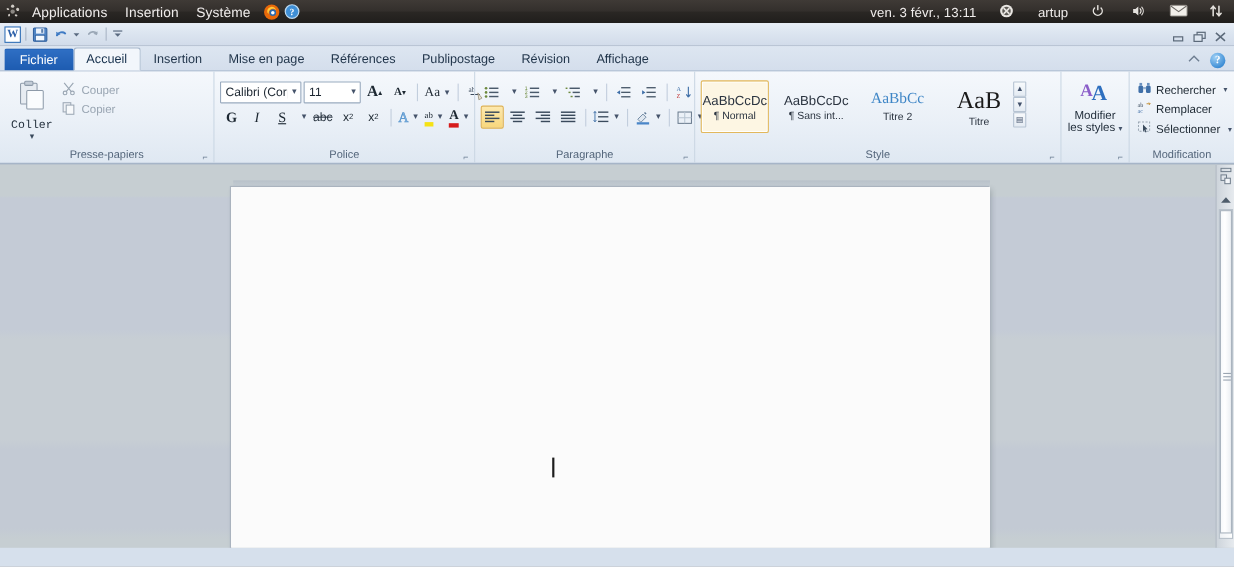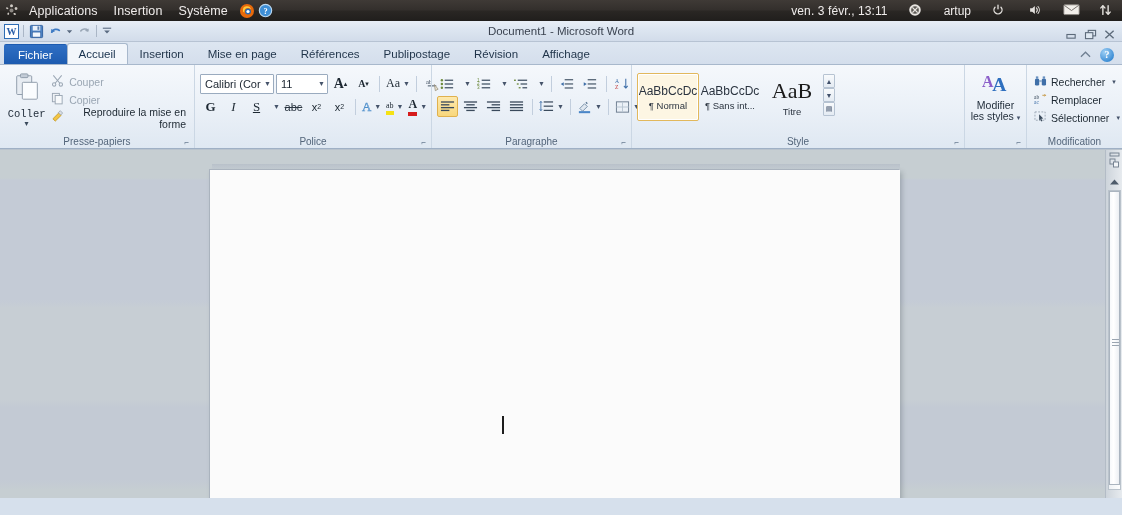--- a/index.html
+++ b/index.html
@@ -139,21 +139,21 @@
   .btn-und  { font-family: "Liberation Serif", serif; font-size: 13px; text-decoration: underline; }
   .btn-strike { font-size: 11px; text-decoration: line-through; color:#2b3642;}
   .sub, .sup { font-size: 11px; }
   .sub sub, .sup sup { font-size: 7px; }
 
   
   .g-par { width: 200px; }
 
   
   .g-style { flex: 1; min-width: 0; }
-  .gallery { display: flex; align-items: stretch; gap: 0; }
+  .gallery { display: flex; align-items: stretch; gap: 12px; }
   .style-item {
     width: 62px; height: 48px; display: flex; flex-direction: column;
     align-items: center; justify-content: center; gap: 2px;
     border: 1px solid transparent; border-radius: 2px; overflow: hidden;
   }
   .style-item.sel { border-color: #e2b85c; background: #fdf6e3; box-shadow: inset 0 0 0 1px #fff; }
   .style-prev { font-size: 12px; color: #2b3440; white-space: nowrap; }
   .style-name { font-size: 9.5px; color: #2b3440; white-space: nowrap; }
   .style-item.t1 .style-prev { color: #1f4e79; font-weight: bold; font-family:"Liberation Serif",serif; font-size:15px;}
   .style-item.t2 .style-prev { color: #3d85c6; font-family:"Liberation Serif",serif; font-size:14px;}
@@ -334,21 +334,20 @@
           </svg>
         </div>
         <div class="qat-sep"></div>
         <div class="qat-btn" style="width:11px;">
           <svg width="10" height="10" viewBox="0 0 12 12">
             <rect x="1" y="2" width="10" height="1.3" fill="#5a6a80"></rect>
             <path d="M2.6 5.4h6.8L6 9z" fill="#5a6a80"></path>
           </svg>
         </div>
       </div>
-      <div class="title-text">Document1 - Microsoft Word</div>
       <div class="wincontrols">
         <span class="wc">
           <svg width="13" height="11" viewBox="0 0 14 12">
               <rect x="2" y="6" width="9" height="4" fill="none" stroke="#5c6a7a" stroke-width="1.2"></rect>
             </svg>
         </span>
         <span class="wc">
           <svg width="14" height="11" viewBox="0 0 15 12">
             <rect x="4.5" y="1.5" width="8" height="6" fill="none" stroke="#5c6a7a" stroke-width="1.2"></rect>
             <rect x="1.5" y="4" width="8" height="6.5" fill="#dfe8f2" stroke="#5c6a7a" stroke-width="1.2"></rect>
@@ -407,29 +406,20 @@
             </div>
             <div class="clip-item disabled">
               <span>
                 <svg width="13" height="13" viewBox="0 0 14 14">
                   <rect x="1.5" y="1.5" width="7.5" height="9" fill="#eef1f5" stroke="#9aa6b3"></rect>
                   <rect x="4.5" y="3.8" width="7.5" height="9" fill="#f7f9fb" stroke="#9aa6b3"></rect>
                 </svg>
               </span>
               <span>Copier</span>
             </div>
-            <div class="clip-item enabled">
-              <span>
-                <svg width="13" height="13" viewBox="0 0 14 14">
-                  <path d="M2 9.5 8.5 3l2.6 2.6L4.6 12z" fill="#f3c544" stroke="#b58a16" stroke-width=".7"></path>
-                  <rect x="8.4" y="1.4" width="3.6" height="3" fill="#d9dde3" stroke="#8d9aa9" stroke-width=".7" transform="rotate(45 10 3)"></rect>
-                </svg>
-              </span>
-              <span>Reproduire la mise en forme</span>
-            </div>
           </div>
         </div>
         <div class="rgroup-label">
           <span>Presse-papiers</span>
           <span class="dialog-launcher">⌐</span>
         </div>
       </div>
 
       <div class="rgroup g-font">
         <div class="rgroup-body" style="flex-direction:column; padding-top:4px;">
@@ -651,20 +641,24 @@
         <div class="rgroup-body" style="padding-top:5px;justify-content:flex-start;">
           <div class="gallery">
             <div class="style-item sel">
               <span class="style-prev">AaBbCcDc</span>
               <span class="style-name">¶ Normal</span>
             </div>
             <div class="style-item">
               <span class="style-prev">AaBbCcDc</span>
               <span class="style-name">¶ Sans int...</span>
             </div>
+            <div class="style-item t2">
+              <span class="style-prev">AaBbCc</span>
+              <span class="style-name">Titre 2</span>
+            </div>
             <div class="style-item tt">
               <span class="style-prev">AaB</span>
               <span class="style-name">Titre</span>
             </div>
           </div>
           <div class="gallery-nav">
             <div class="gnav">▲</div>
             <div class="gnav">▼</div>
             <div class="gnav">▤</div>
           </div>

